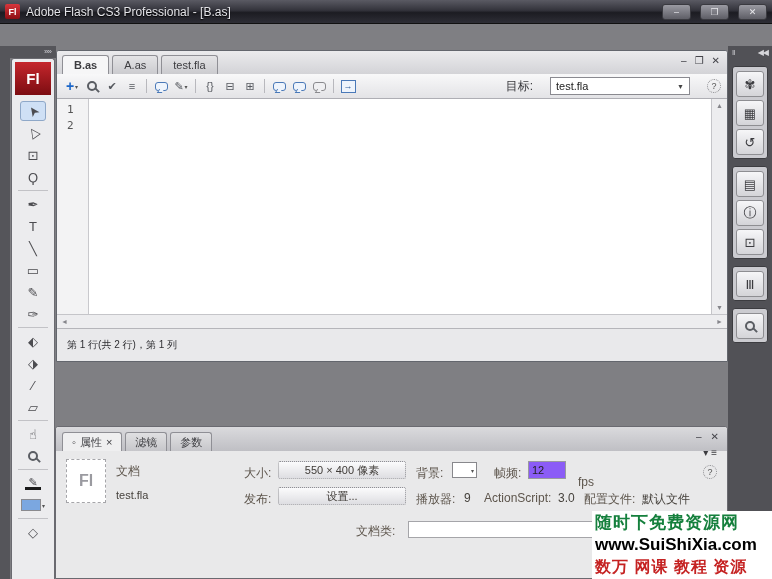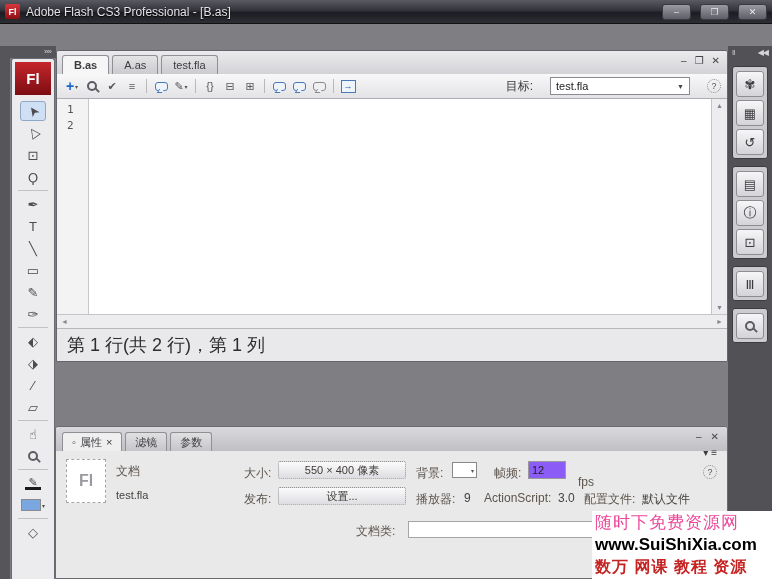--- a/index.html
+++ b/index.html
@@ -68,21 +68,21 @@
   .gutter{width:32px;background:#f3f3f4;border-right:1px solid #c9c9cd;
     font-family:"DejaVu Sans Mono",monospace;font-size:11px;color:#555;
     padding:3px 0 0 10px;line-height:16px;flex:none}
   .code{flex:1;background:#fff}
   .vscroll{width:16px;background:#ededef;border-left:1px solid #c5c5c9;display:flex;
     flex-direction:column;justify-content:space-between;align-items:center;
     font-size:7px;color:#85858a;padding:3px 0;flex:none}
   .hscroll{height:14px;background:#ededef;border-top:1px solid #c5c5c9;display:flex;
     justify-content:space-between;align-items:center;font-size:7px;color:#85858a;padding:0 4px;flex:none}
   .statusbar{height:22px;background:#e9e9eb;border-top:1px solid #b5b5ba;display:flex;
-    align-items:center;padding:16px 10px;font-size:18px;color:#2e2e32;flex:none}
+    align-items:center;padding:16px 10px;font-size:10px;color:#2e2e32;flex:none}
 
   
   .bottompanel{position:absolute;left:55px;top:426px;width:673px;height:153px;background:#e9e9ea;
     border:1px solid #6a6a70;border-radius:3px 3px 0 0;overflow:hidden}
   .ptabs{height:24px;background:linear-gradient(#dadadd,#bfbfc4);display:flex;align-items:flex-end;
     padding:3px 6px 0;position:relative;border-radius:3px 3px 0 0}
   .ptab{height:19px;padding:0 9px;font-size:11px;color:#3c3c40;
     background:linear-gradient(#e0e0e2,#c6c6ca);border:1px solid #8f8f95;border-bottom:none;
     border-radius:3px 3px 0 0;display:flex;align-items:center;gap:4px;margin-right:3px}
   .ptab.active{background:#efeff0}
@@ -122,21 +122,21 @@
   .i-bubble::after{content:"";position:absolute;left:2px;bottom:-3px;width:4px;height:3px;
     background:#eef4fc;border-left:1px solid #4a79b8;border-bottom:1px solid #4a79b8;transform:skewX(-30deg)}
   .i-bubble.gray{border-color:#8a8a8e;background:#f0f0f2}
   .i-bubble.gray::after{background:#f0f0f2;border-color:#8a8a8e}
   .i-boxarrow{width:15px;height:13px;border:1px solid #4a79b8;background:#eef4fc;font-size:9px;
     color:#2a5a9a;display:flex;align-items:center;justify-content:center}
 
   
   .watermark{position:absolute;left:592px;top:511px;width:180px;height:68px;background:#fff;z-index:50;
     display:flex;flex-direction:column;justify-content:center;padding-left:3px;line-height:22px}
-  .wm1{color:#ec4899;font-weight:normal;font-size:17px;letter-spacing:1px}
+  .wm1{color:#15803d;font-weight:bold;font-size:17px;letter-spacing:1px}
   .wm2{color:#000;font-weight:bold;font-size:17px}
   .wm3{color:#c52222;font-weight:bold;font-size:16px;letter-spacing:1px}
 </style>
 </head>
 <body>
 
 <div id="app">
 
   <div class="titlebar">
     <div class="appicon">Fl</div>

